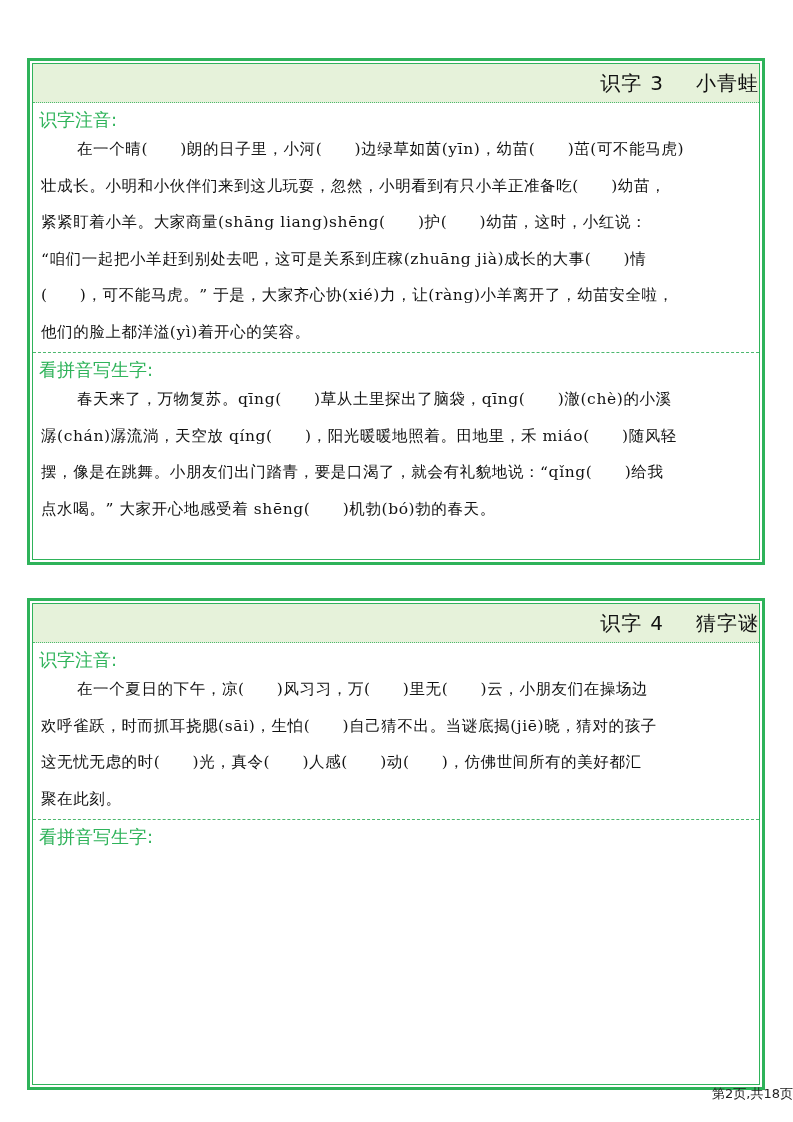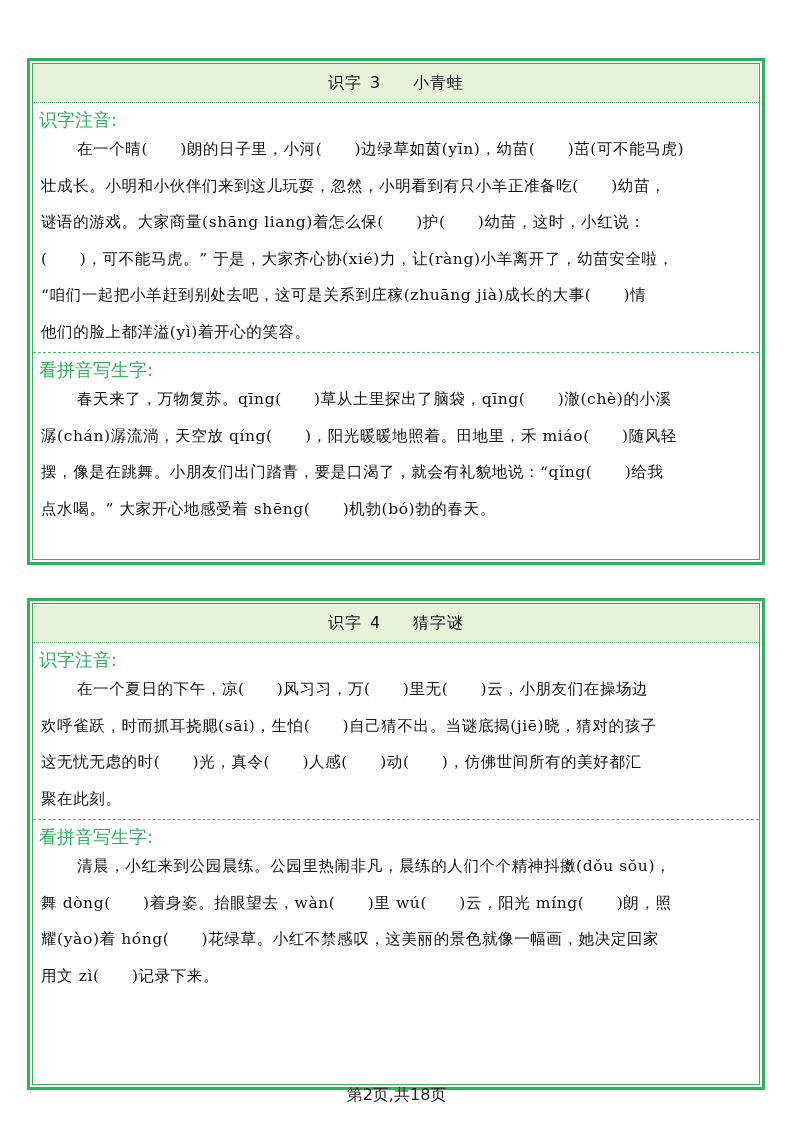--- a/index.html
+++ b/index.html
@@ -1,49 +1,49 @@
 <!DOCTYPE html>
 <html><head>
 <meta charset="utf-8">
 <style>
   html, body { margin: 0; padding: 0; background: #ffffff; }
   body { width: 793px; height: 1122px; position: relative; overflow: hidden;
          font-family: "DejaVu Serif", "Liberation Serif", serif; color: #111; }
   .card { position: absolute; left: 27px; width: 738px;
           border: 3px solid #2fb35a; box-sizing: border-box; padding: 2px; background: #fff; }
   .card-inner { border: 1.5px solid #2fb35a; box-sizing: border-box; height: 100%; background:#fff; }
-  .card-title { background: #e6f2da; height: 38px; line-height: 38px; text-align: center;
-                font-family: "DejaVu Sans", "Liberation Sans", sans-serif; font-size: 16px; color: #111;
+  .card-title { background: #e6f2da; height: 38px; line-height: 38px; text-align: right;
+                font-family: "DejaVu Sans", "Liberation Sans", sans-serif; font-size: 20px; color: #111;
                 border-bottom: 1.5px dotted #4cb86e; letter-spacing: 1px; }
   .card-title .num { margin: 0 6px 0 8px; }
   .card-title .name { margin-left: 26px; }
   .section-label { font-family: "DejaVu Sans", "Liberation Sans", sans-serif; color: #2fb35a;
                    font-size: 18px; padding: 6px 0 0 6px; height: 22px; line-height: 22px; }
   .para { font-size: 15.5px; line-height: 36.5px; padding: 0 8px 0 8px; text-align: justify;
           letter-spacing: 0.6px; }
   .para .indent { display: inline-block; width: 36px; }
   .divider { border-top: 1.5px dashed #4cb86e; margin: 2px 0 0 0; }
-  .footer { position: absolute; top: 1085px; left: 0; width: 793px; text-align: center;
-            font-family: "DejaVu Sans", "Liberation Sans", sans-serif; font-size: 16px; color: #222; }
+  .footer { position: absolute; top: 1085px; left: 0; width: 793px; text-align: right;
+            font-family: "DejaVu Sans", "Liberation Sans", sans-serif; font-size: 13px; color: #222; }
 </style>
 </head>
 <body>
 
 <div class="card" style="top:58px;height:507px;">
   <div class="card-inner">
     <div class="card-title">
       <span>识字</span><span class="num">3</span><span class="name">小青蛙</span>
     </div>
     <div class="section-label">识字注音:</div>
     <div class="para">
       <div><span class="indent"></span><span>在一个晴(　　)朗的日子里，小河(　　)边绿草如茵(yīn)，幼苗(　　)茁(可不能马虎)</span></div>
       <div>壮成长。小明和小伙伴们来到这儿玩耍，忽然，小明看到有只小羊正准备吃(　　)幼苗，</div>
-      <div>谜语的游戏。大家商量(shāng liang)着怎么保(　　)护(　　)幼苗，这时，小红说：</div>
+      <div>紧紧盯着小羊。大家商量(shāng liang)shēng(　　)护(　　)幼苗，这时，小红说：</div>
+      <div>“咱们一起把小羊赶到别处去吧，这可是关系到庄稼(zhuāng jià)成长的大事(　　)情</div>
       <div>(　　)，可不能马虎。” 于是，大家齐心协(xié)力，让(ràng)小羊离开了，幼苗安全啦，</div>
-      <div>“咱们一起把小羊赶到别处去吧，这可是关系到庄稼(zhuāng jià)成长的大事(　　)情</div>
       <div>他们的脸上都洋溢(yì)着开心的笑容。</div>
     </div>
     <div class="divider"></div>
     <div class="section-label">看拼音写生字:</div>
     <div class="para">
       <div><span class="indent"></span><span>春天来了，万物复苏。qīng(　　)草从土里探出了脑袋，qīng(　　)澈(chè)的小溪</span></div>
       <div>潺(chán)潺流淌，天空放 qíng(　　)，阳光暖暖地照着。田地里，禾 miáo(　　)随风轻</div>
       <div>摆，像是在跳舞。小朋友们出门踏青，要是口渴了，就会有礼貌地说：“qǐng(　　)给我</div>
       <div>点水喝。” 大家开心地感受着 shēng(　　)机勃(bó)勃的春天。</div>
     </div>
@@ -57,22 +57,16 @@
     </div>
     <div class="section-label">识字注音:</div>
     <div class="para">
       <div><span class="indent"></span><span>在一个夏日的下午，凉(　　)风习习，万(　　)里无(　　)云，小朋友们在操场边</span></div>
       <div>欢呼雀跃，时而抓耳挠腮(sāi)，生怕(　　)自己猜不出。当谜底揭(jiē)晓，猜对的孩子</div>
       <div>这无忧无虑的时(　　)光，真令(　　)人感(　　)动(　　)，仿佛世间所有的美好都汇</div>
       <div>聚在此刻。</div>
     </div>
     <div class="divider"></div>
     <div class="section-label">看拼音写生字:</div>
-    <div class="para">
-      <div><span class="indent"></span><span>清晨，小红来到公园晨练。公园里热闹非凡，晨练的人们个个精神抖擞(dǒu sǒu)，</span></div>
-      <div>舞 dòng(　　)着身姿。抬眼望去，wàn(　　)里 wú(　　)云，阳光 míng(　　)朗，照</div>
-      <div>耀(yào)着 hóng(　　)花绿草。小红不禁感叹，这美丽的景色就像一幅画，她决定回家</div>
-      <div>用文 zì(　　)记录下来。</div>
-    </div>
   </div>
 </div>
 
 <div class="footer">第2页,共18页</div>
 
 </body></html>

